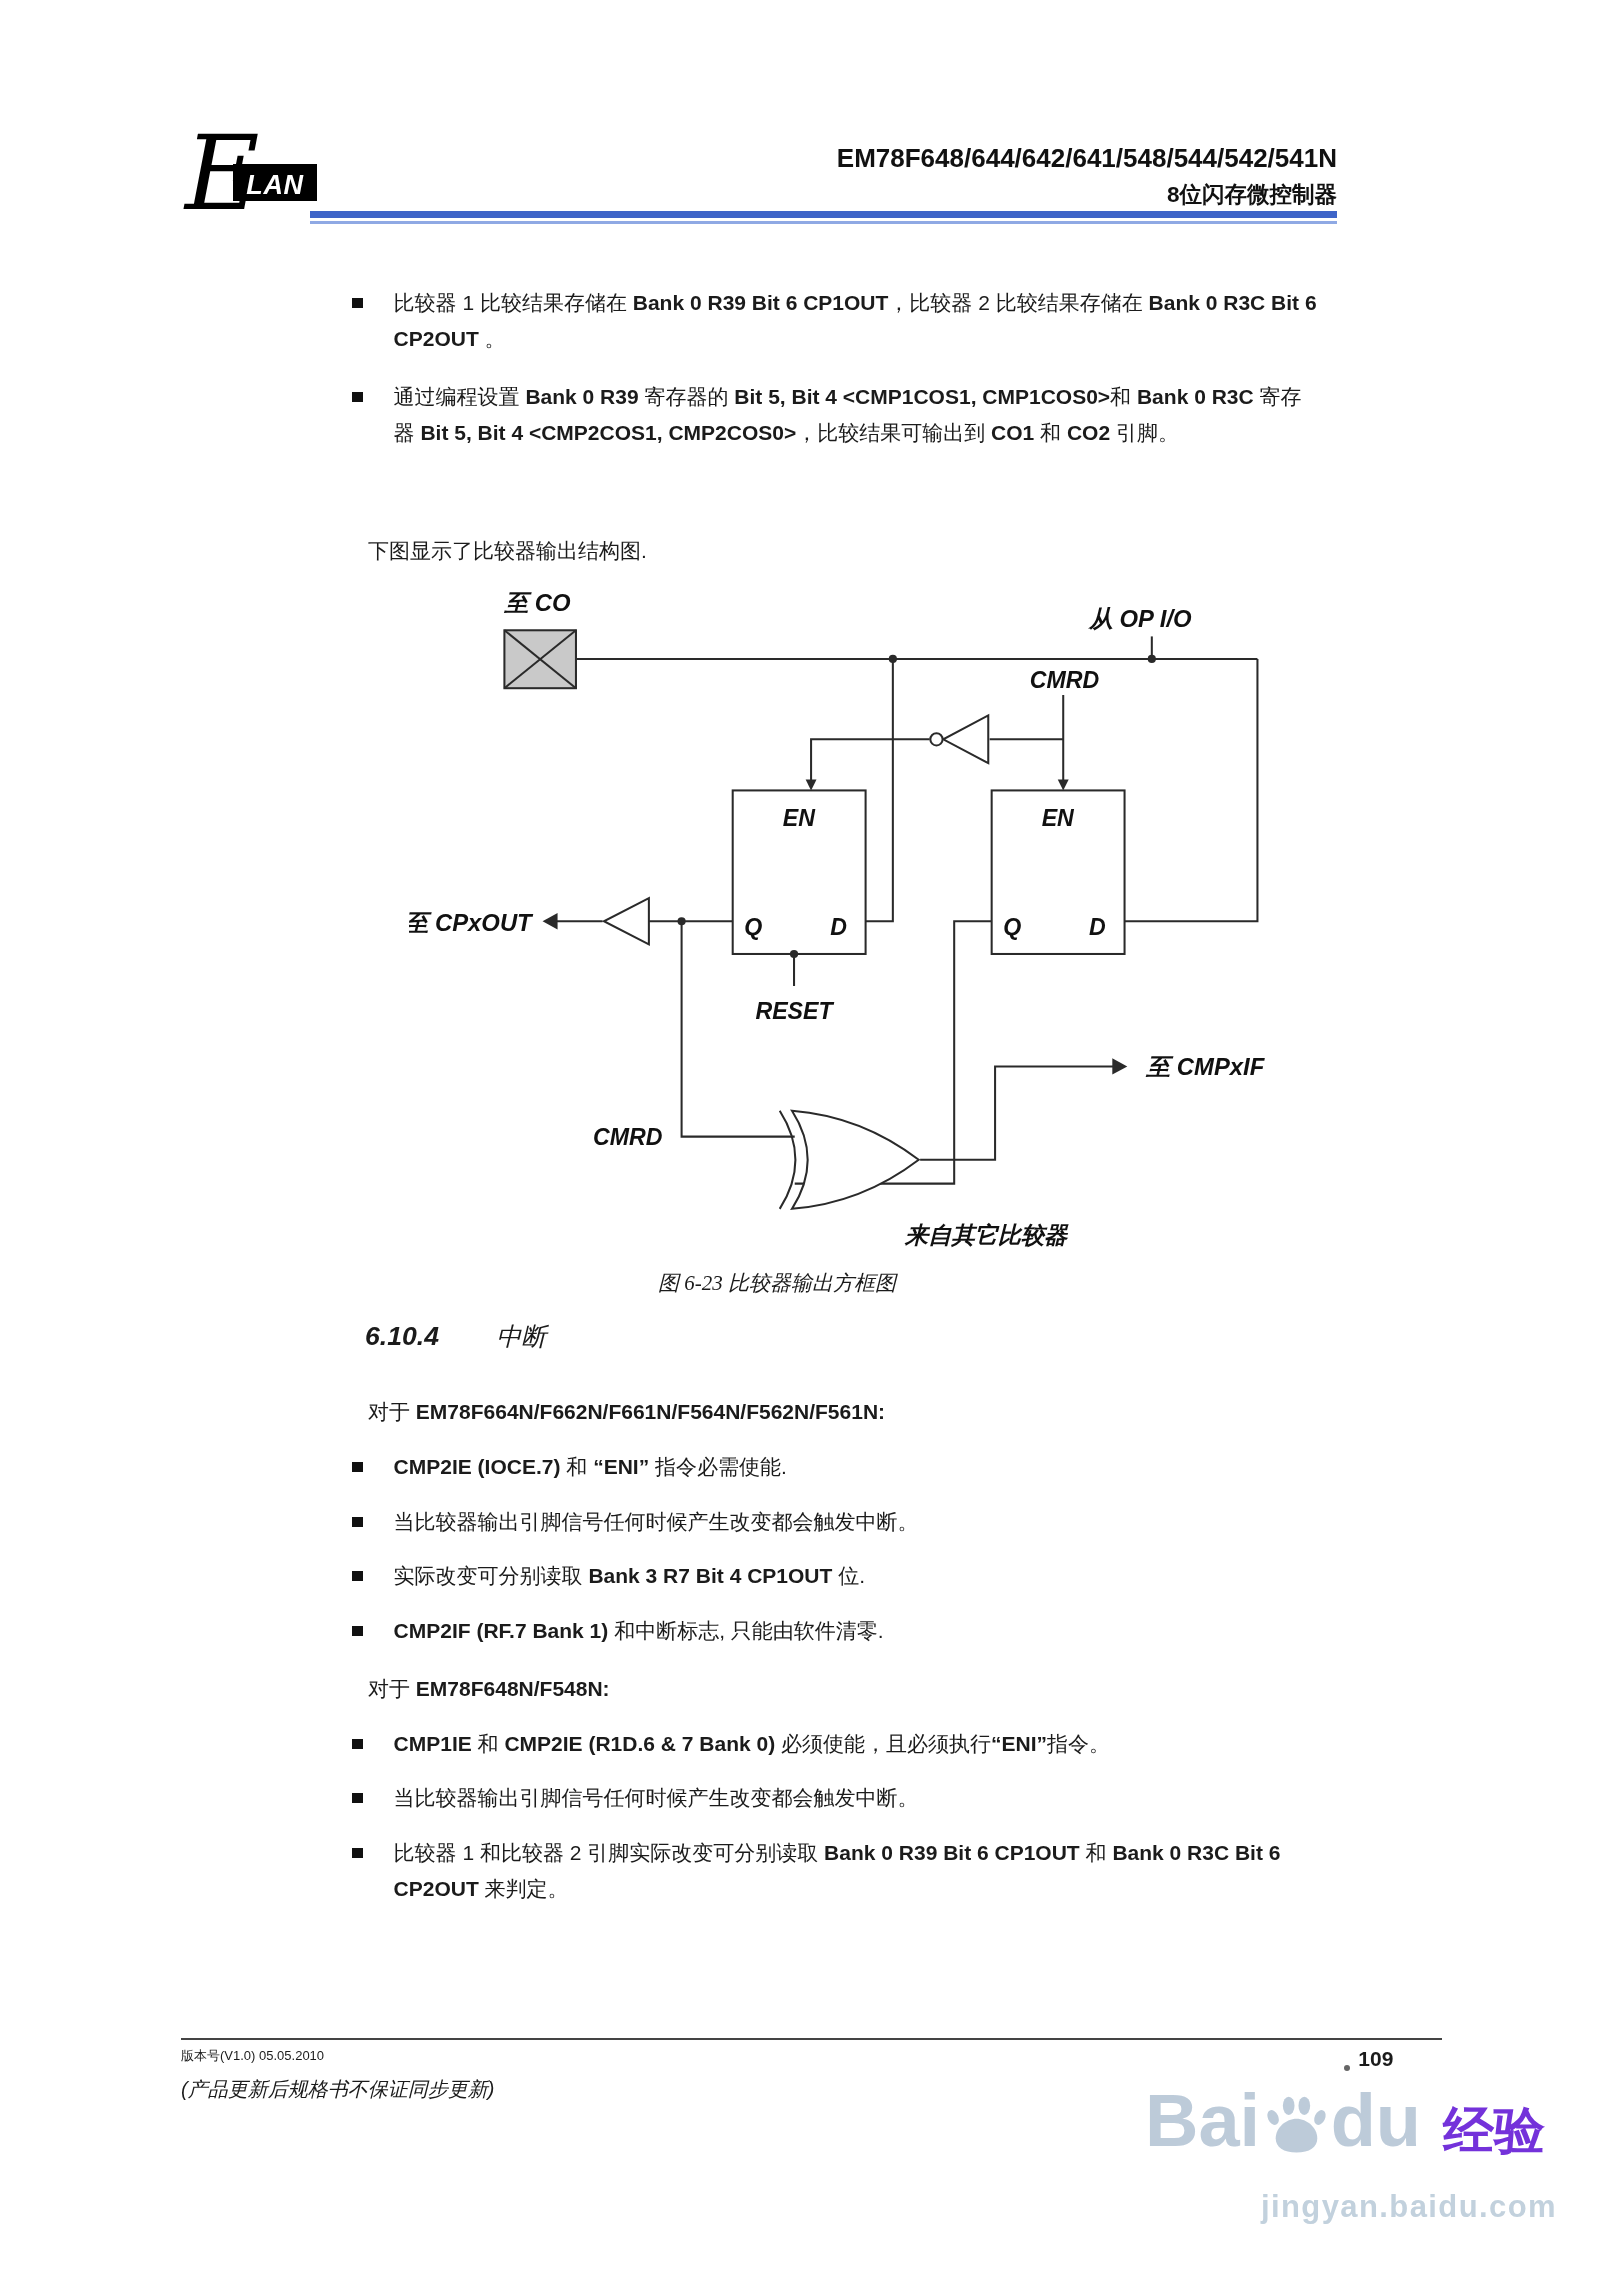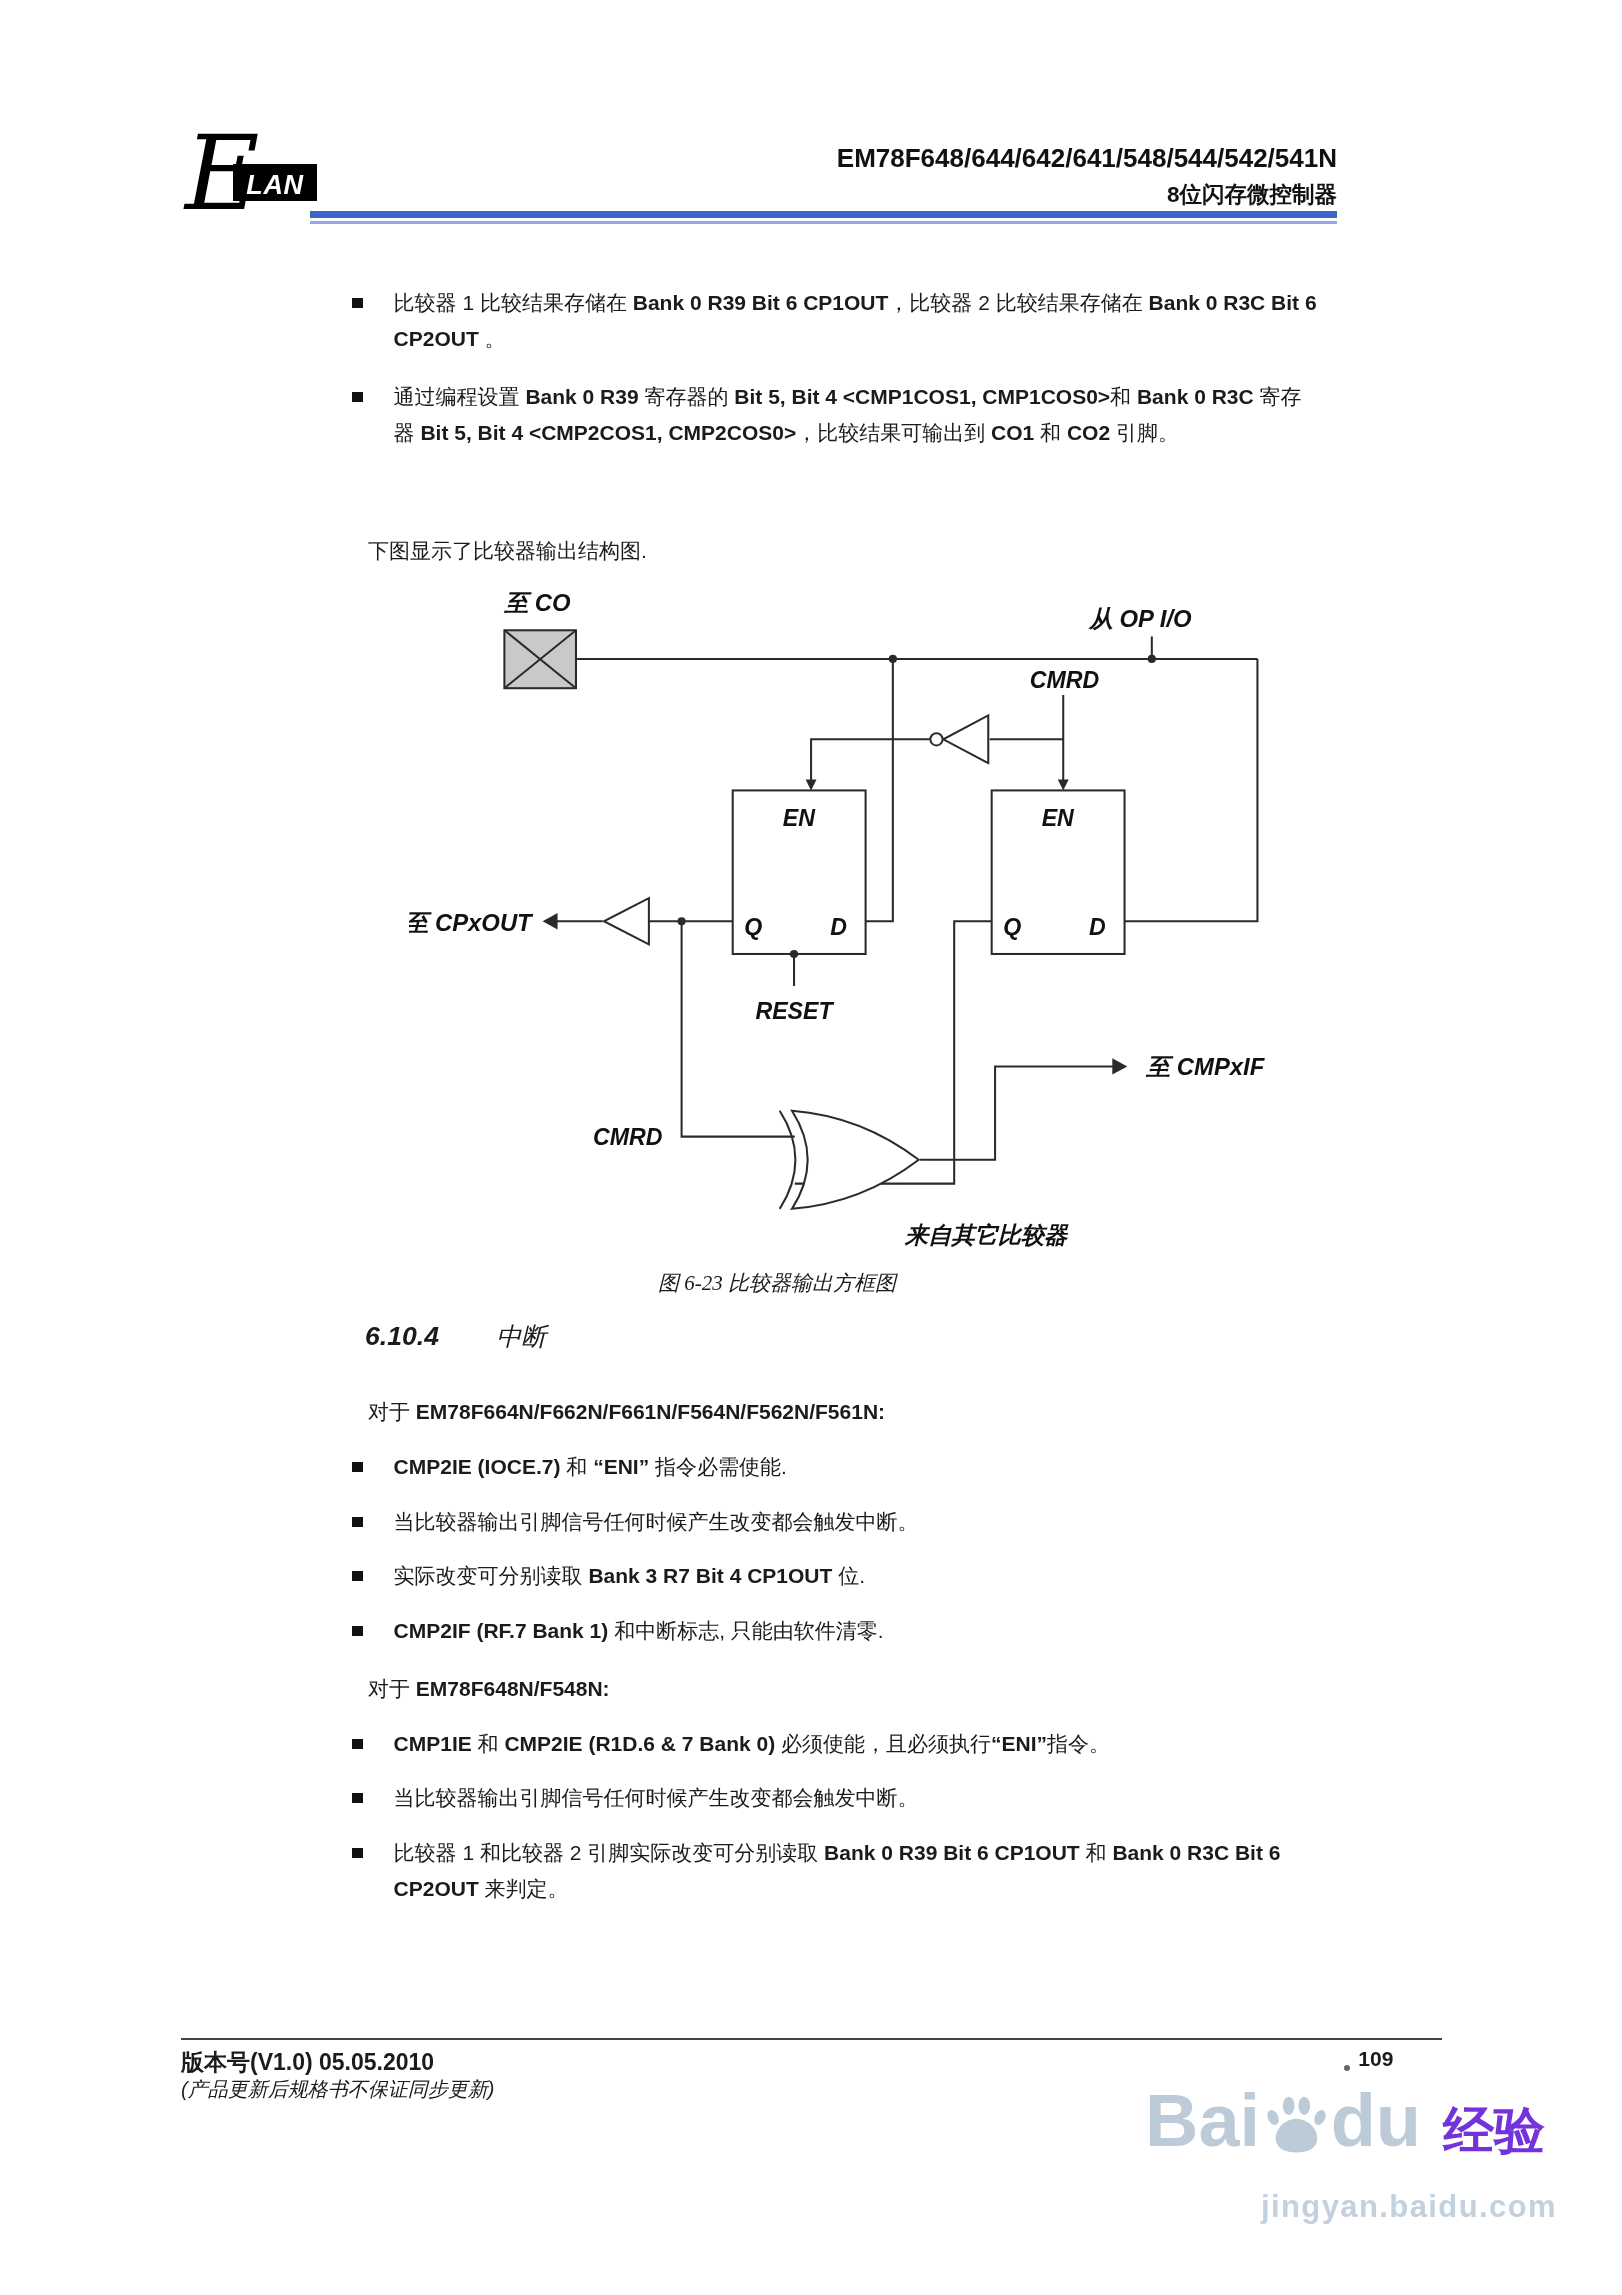--- a/index.html
+++ b/index.html
@@ -28,21 +28,21 @@
   .caption{position:absolute;left:368px;top:1269px;width:818px;text-align:center;
            font-style:italic;font-size:21px;font-family:"Liberation Serif",serif}
   .heading{position:absolute;left:365px;top:1320px;font-size:26.6px;font-weight:bold;font-style:italic}
   .heading .ht{margin-left:50px;font-family:"Liberation Serif",serif;font-weight:normal;font-size:25px}
   
   .diagram{position:absolute;left:409px;top:579px;width:920px;height:675px}
   .dl{font:italic bold 34px "Liberation Sans",sans-serif;fill:#111}
   .lg{font:italic bold 35px "Liberation Sans",sans-serif}
   
   .frule{position:absolute;left:181px;top:2038px;width:1261px;height:2px;background:#444}
-  .fver{position:absolute;left:181px;top:2047px;font-size:23px;font-weight:bold}
+  .fver{position:absolute;left:181px;top:2047px;font-size:13px;font-weight:normal}
   .fnote{position:absolute;left:181px;top:2076px;font-size:20px;font-style:italic}
   .fpage{position:absolute;left:1344px;top:2047px;font-size:21px;font-weight:bold;
          display:flex;align-items:flex-end;gap:8.2px}
   .fdot{width:6.1px;height:6.1px;border-radius:50%;background:#666;margin-top:-5.5px}
   
   .wm{position:absolute;left:1145px;top:2084px;display:flex;align-items:flex-end;
       color:#bac9d8;font-weight:bold;opacity:.95}
   .wm-bai,.wm-du{font-size:74px;line-height:1}
   .wm-cn{font-size:51px;line-height:1.05;margin-left:22px;color:#6d28d9}
   .wm-paw{width:65px;height:60px;margin:0 1.4px 4.1px 4.1px}

